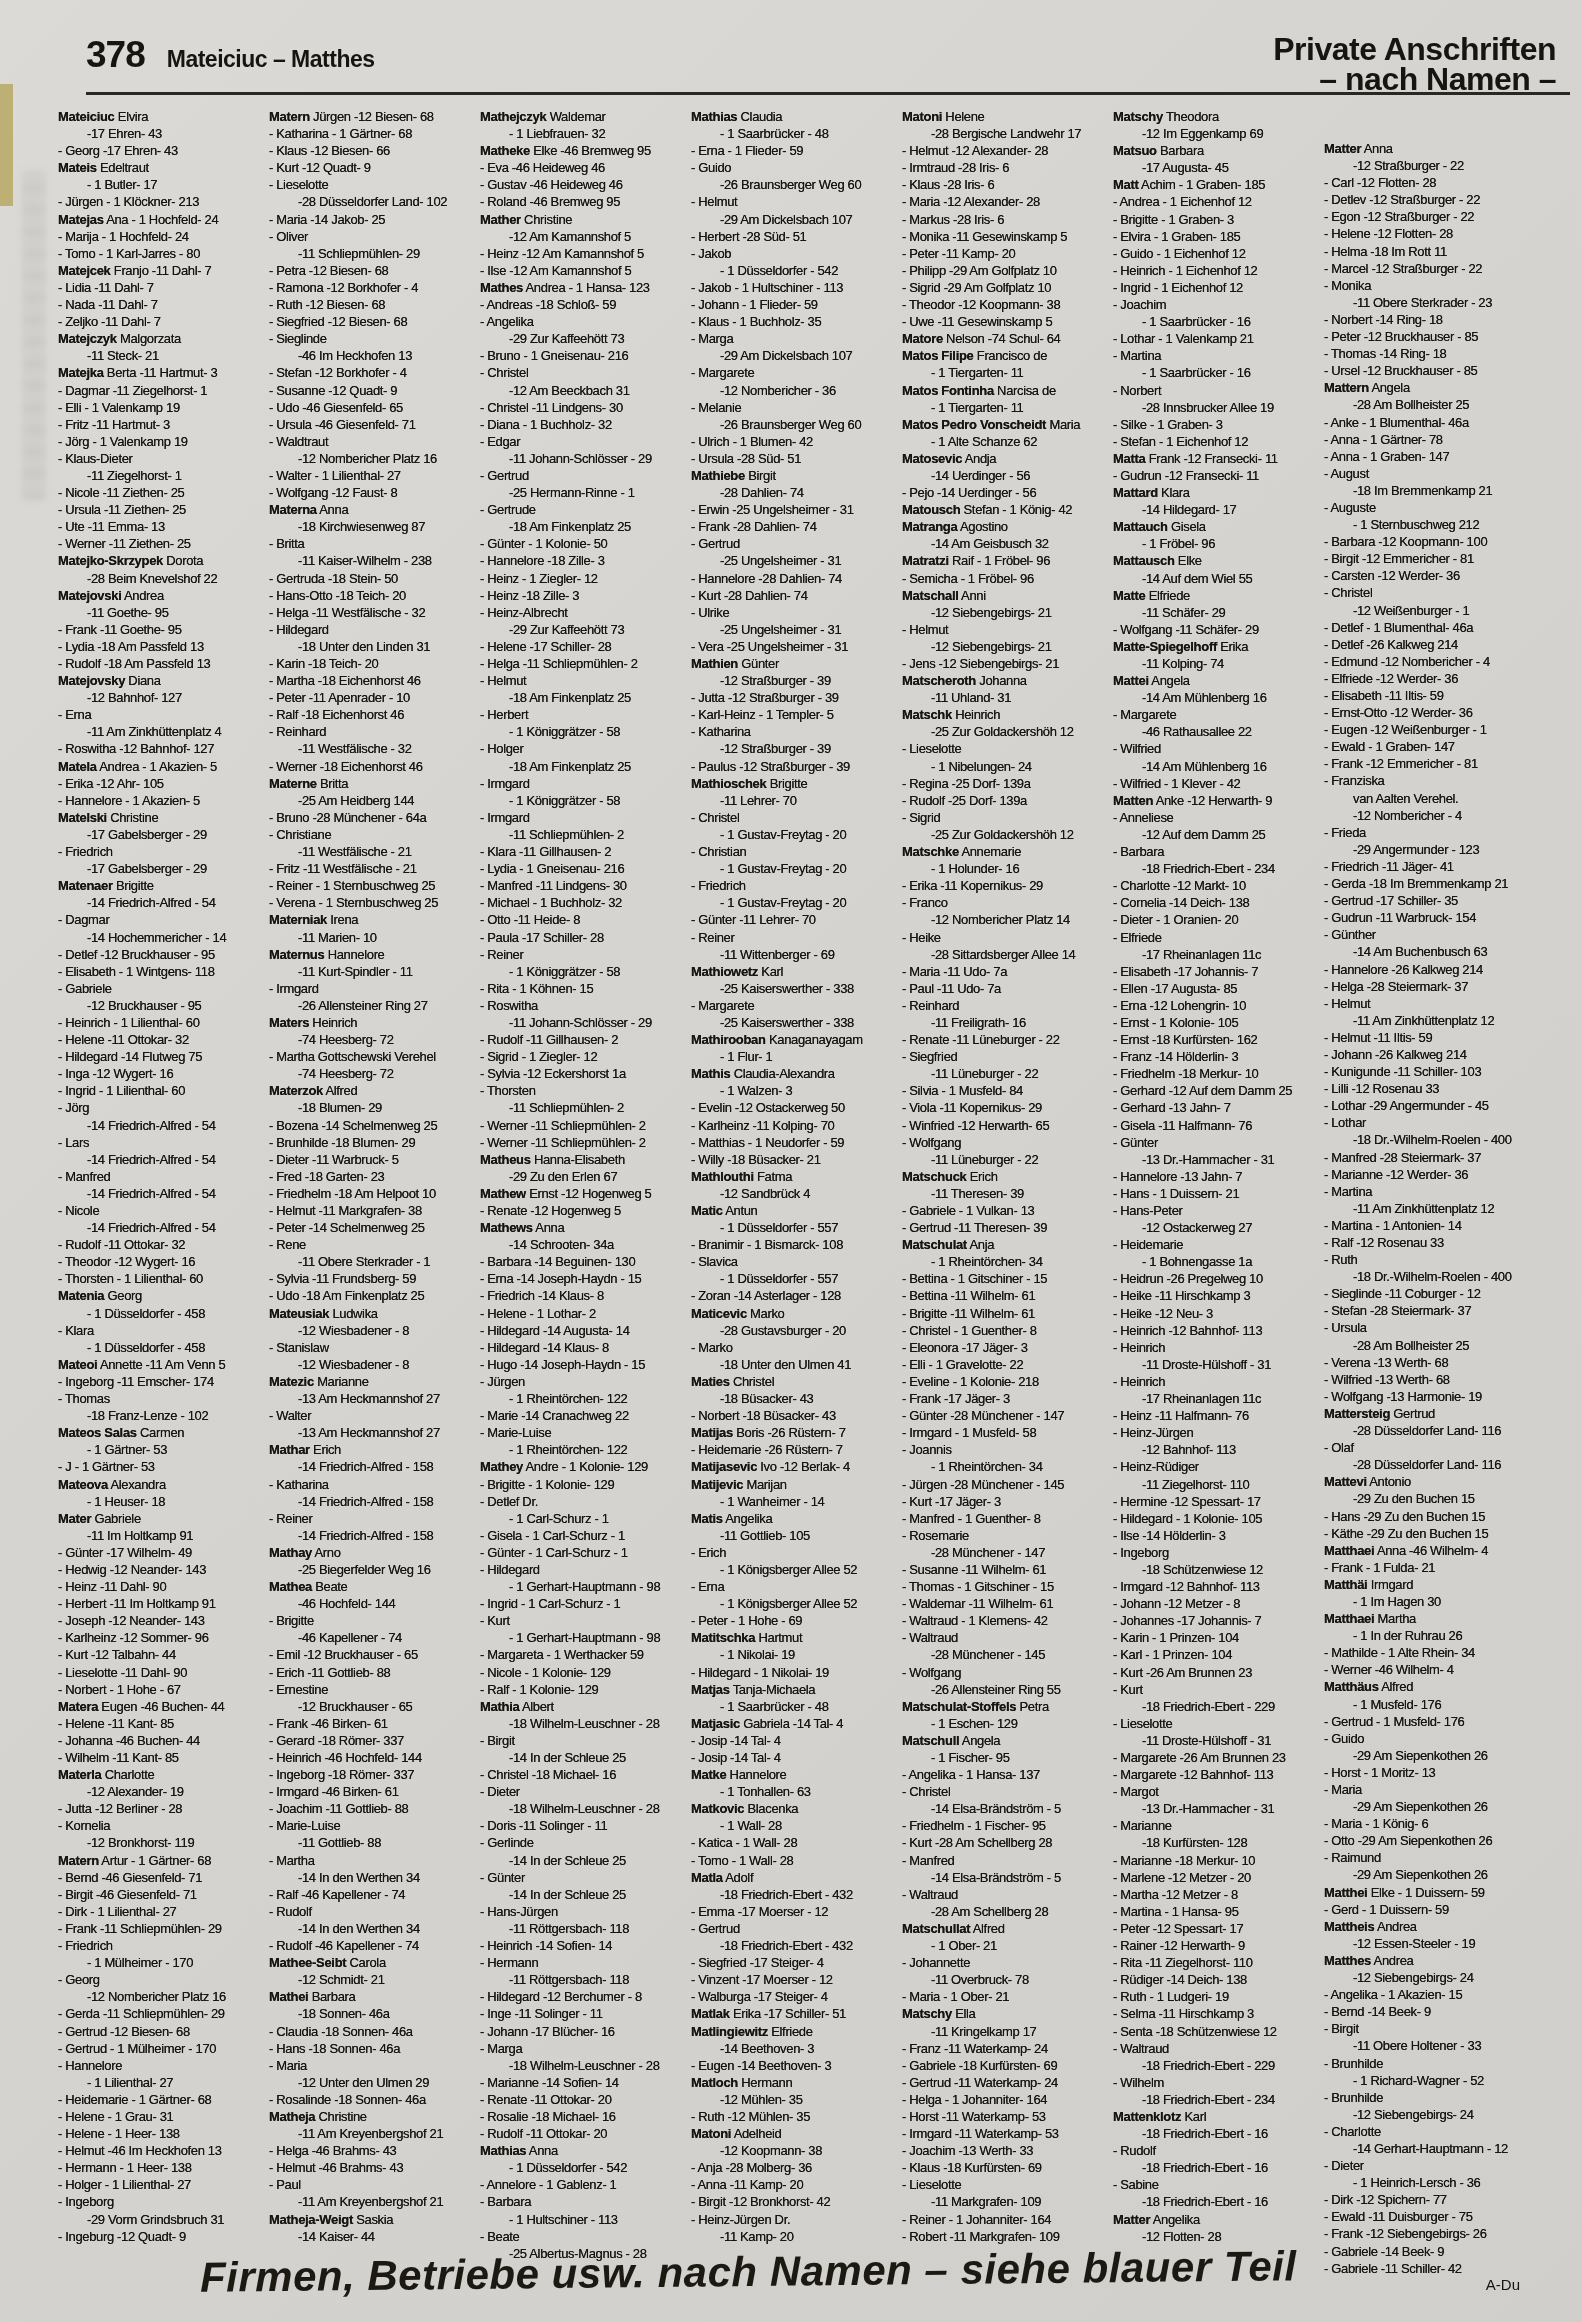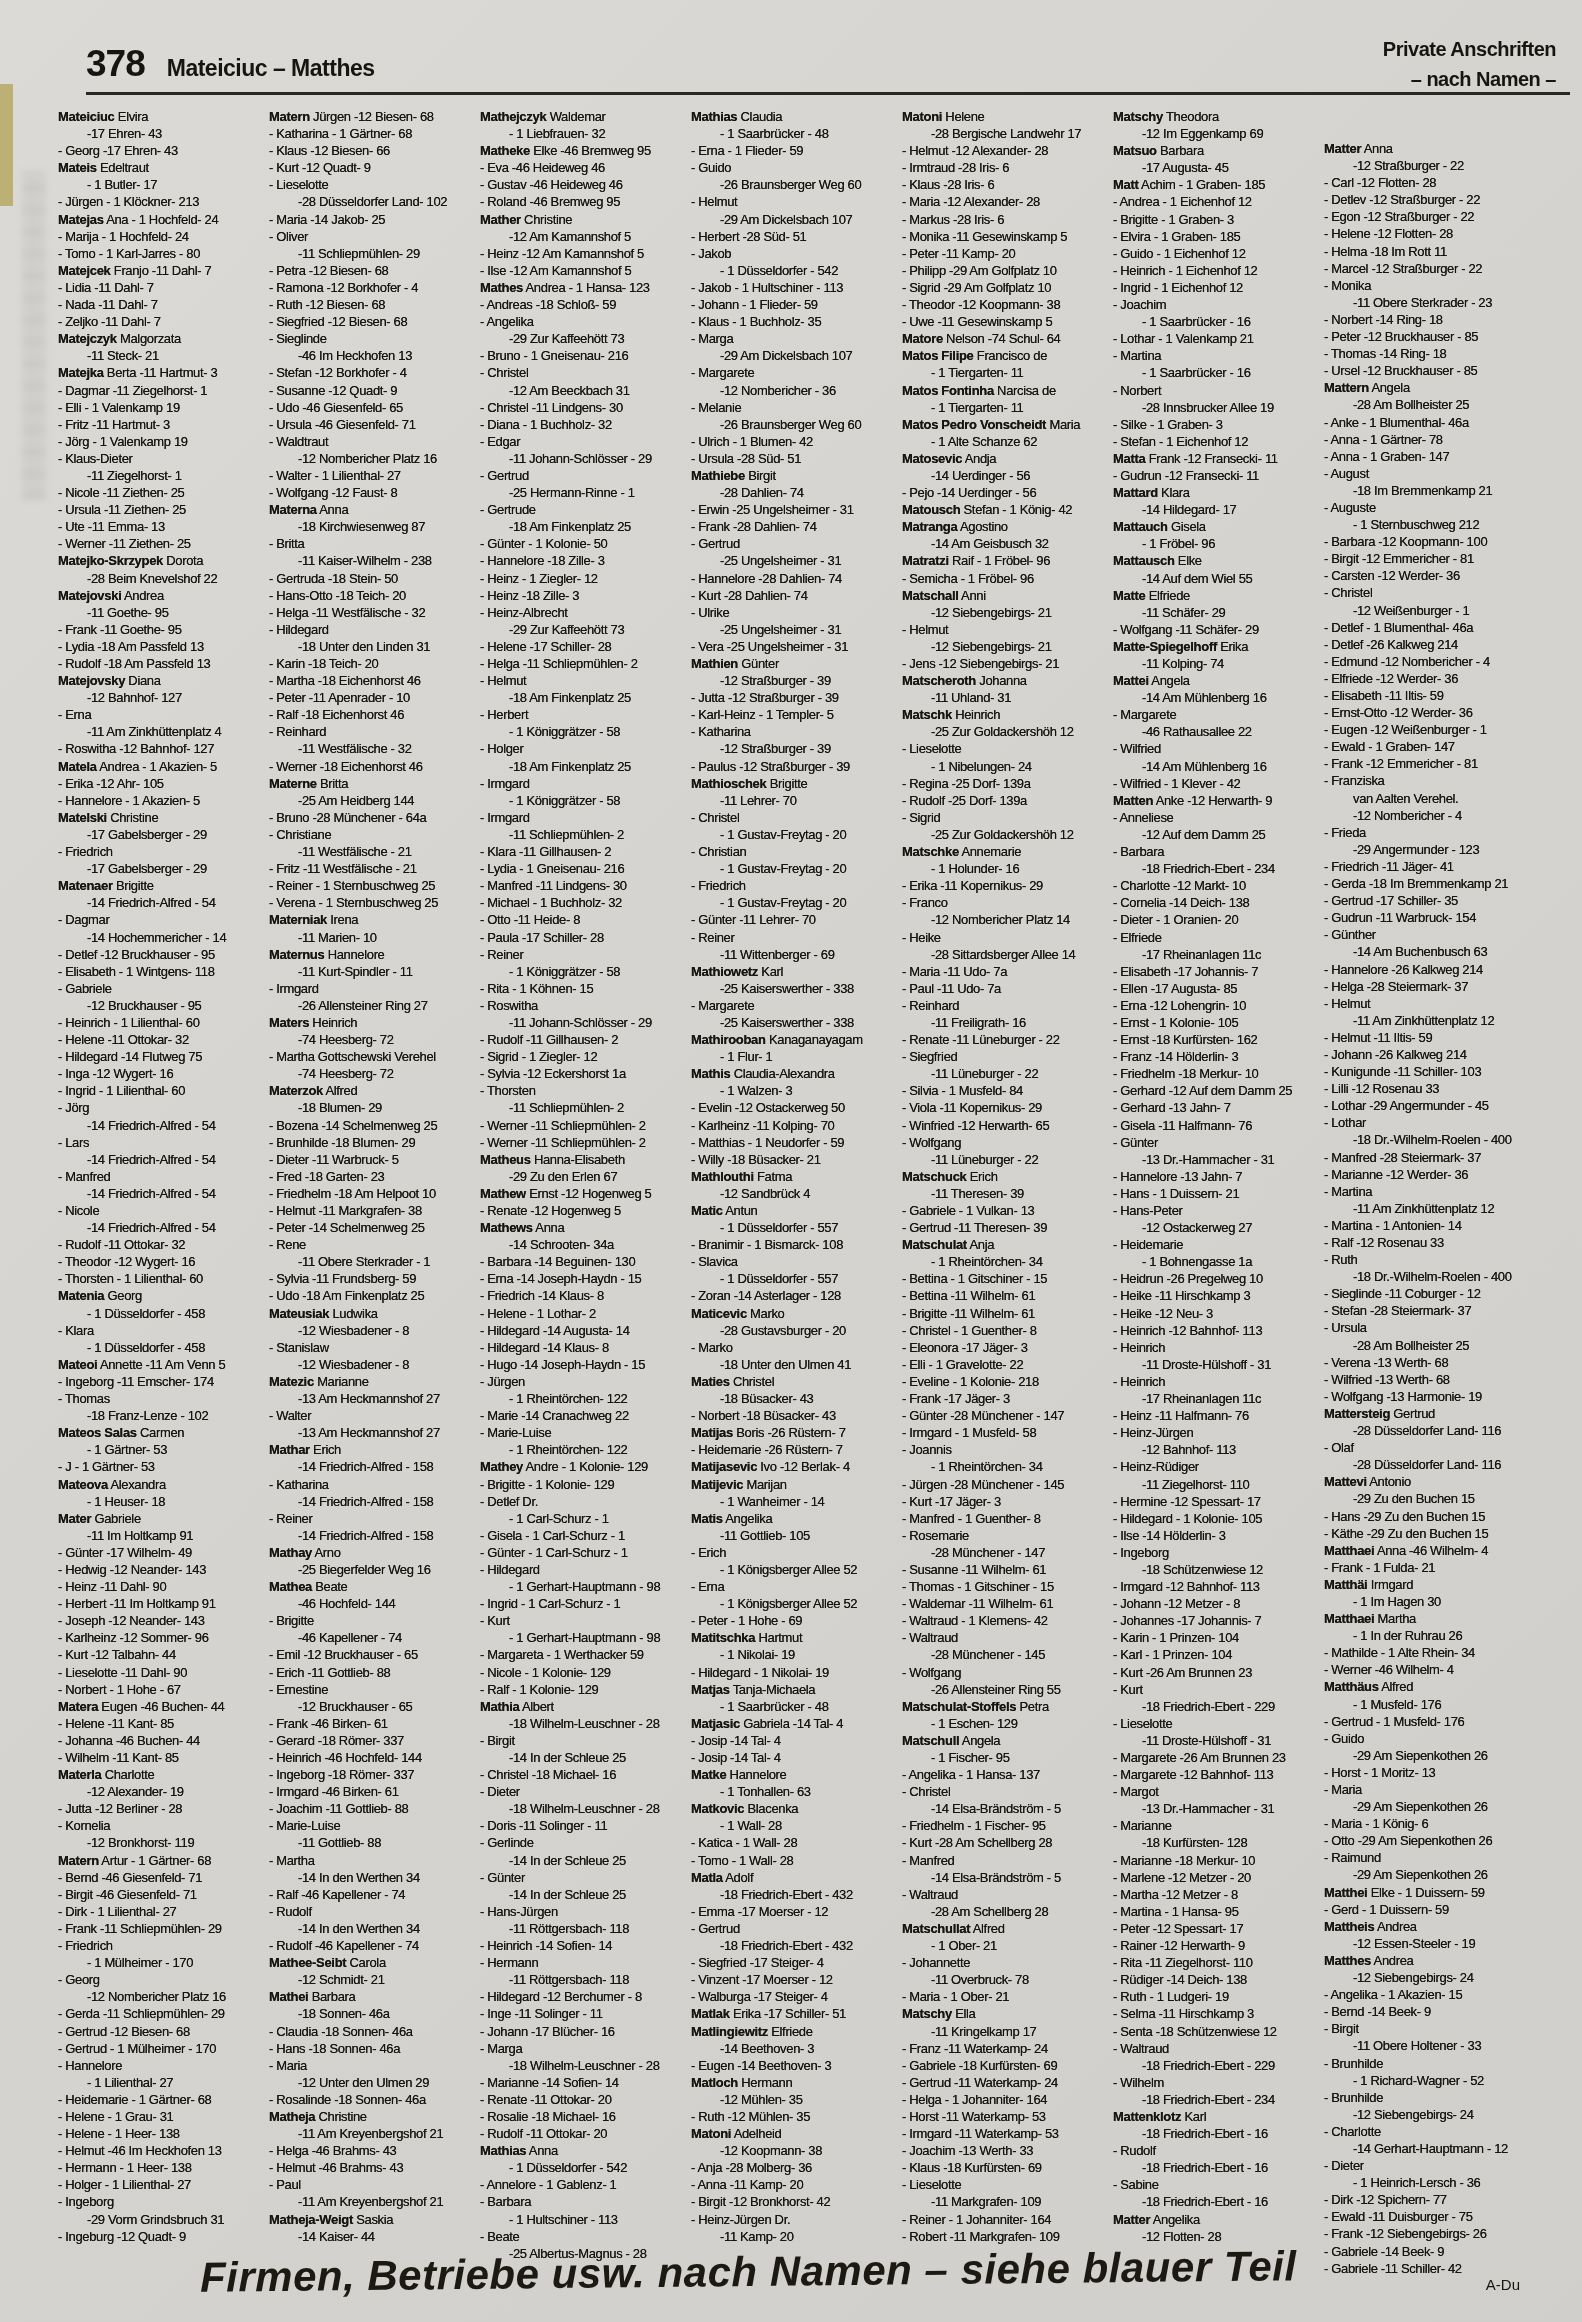--- a/index.html
+++ b/index.html
@@ -13,25 +13,25 @@
   }
   .edge-tab {
     position:absolute; left:0; top:84; top:84px; width:13px; height:122px;
     background:#b2a253; opacity:.75;
   }
   .edge-ghost {
     position:absolute; left:22px; top:170px; width:24px; height:330px;
     background:repeating-linear-gradient(#c8c7c3 0 14px,#bdbcb8 14px 22px);
     filter:blur(3px); opacity:.5;
   }
-  .header { position:absolute; top:34px; left:86px; right:26px; display:flex; justify-content:space-between; align-items:center; }
+  .header { position:absolute; top:34px; left:86px; right:26px; display:flex; justify-content:space-between; align-items:flex-start; }
   .h-left { display:flex; align-items:baseline; gap:22px; }
   .pagenum { font-size:37px; font-weight:700; letter-spacing:-1px; }
   .ptitle  { font-size:23px; font-weight:700; letter-spacing:-0.5px; }
-  .h-right { text-align:right; font-size:20px; font-weight:700; line-height:30px; letter-spacing:-0.5px; }
+  .h-right { text-align:right; font-size:32px; font-weight:700; line-height:30px; letter-spacing:-0.5px; }
   .rule { position:absolute; top:92px; left:86px; right:12px; height:3px; background:#2a2823; }
   .columns {
     position:absolute; top:108px; left:58px; right:0; bottom:60px;
     display:flex;
   }
   .col { width:211px; flex:none; }
   .col.last { width:244px;margin-top:32px; }
   .line {
     white-space:nowrap;
     font-size:13px;

